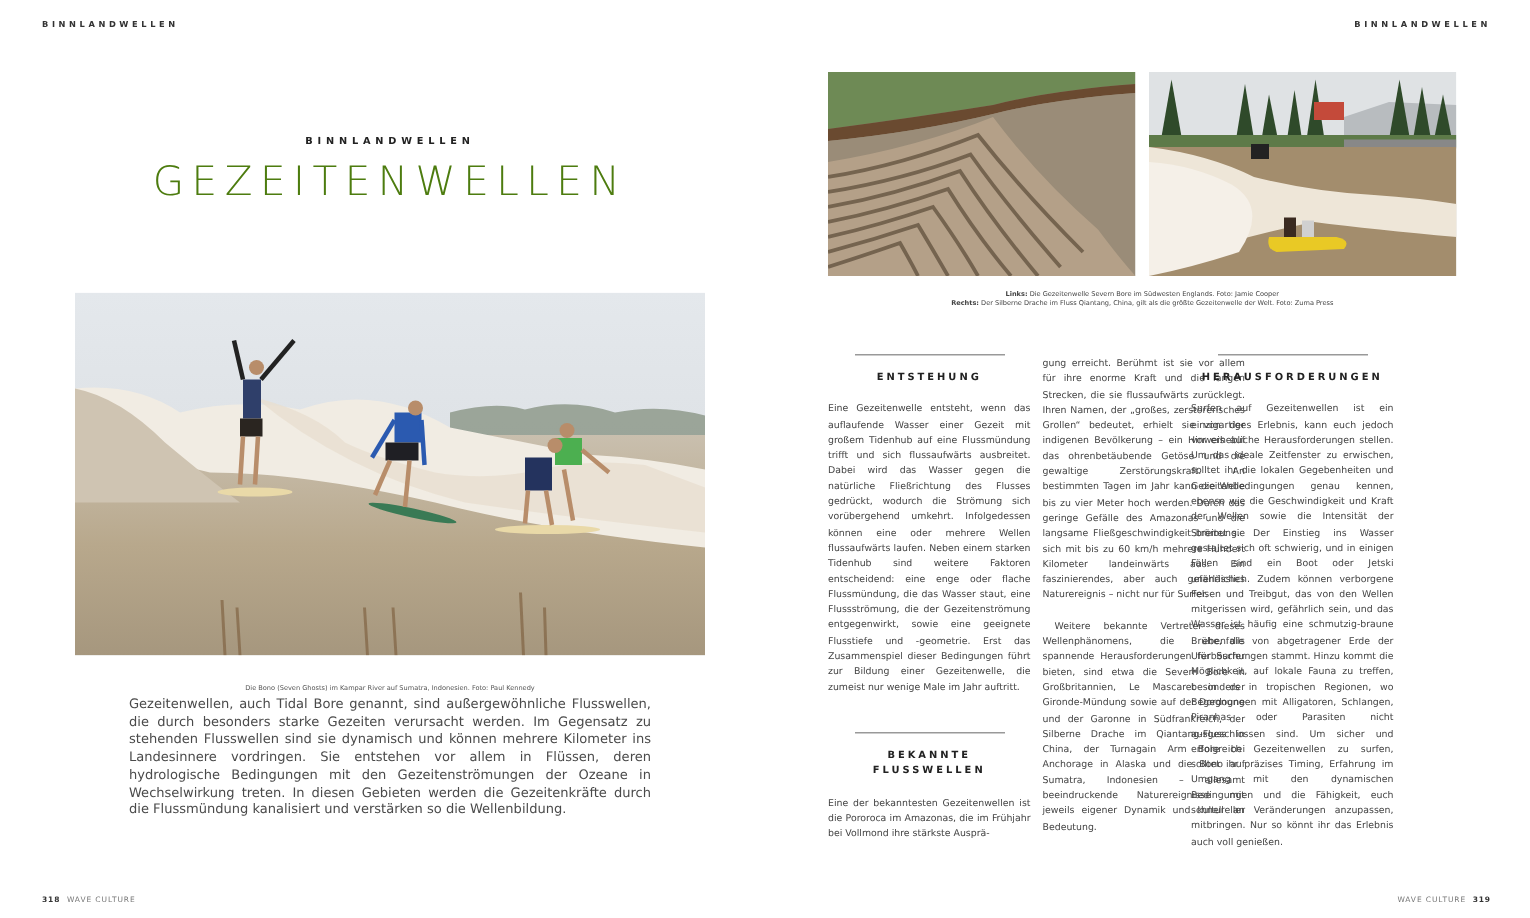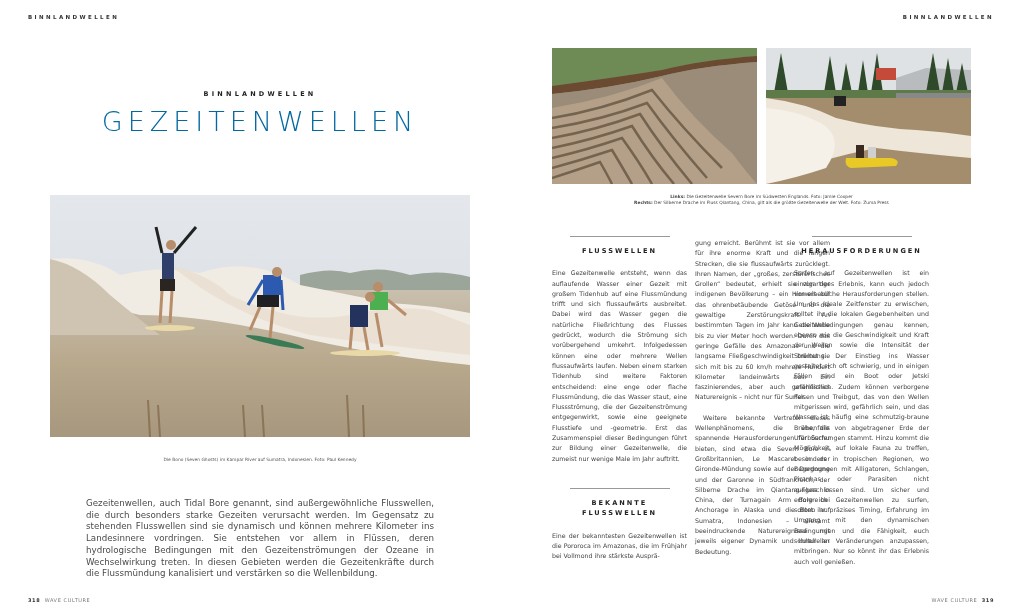--- a/index.html
+++ b/index.html
@@ -1,23 +1,23 @@
 <!DOCTYPE html>
 <html><head>
 <meta charset="utf-8">
 <style>
   html,body{margin:0;padding:0;}
   body{width:1020px;height:612px;background:#fff;position:relative;overflow:hidden;font-family:"DejaVu Sans",sans-serif;color:#333;}
   .abs{position:absolute;}
   .running-head{font-size:5.5px;letter-spacing:2.4px;font-weight:bold;color:#333;top:14px;}
   .kicker{top:90px;left:50px;width:420px;text-align:center;font-size:6.5px;letter-spacing:3.2px;font-weight:bold;color:#222;}
-  .title{top:106px;left:50px;width:420px;text-align:center;font-size:27px;letter-spacing:5px;font-weight:300;color:#0369a1;font-family:"DejaVu Sans",sans-serif;}
+  .title{top:106px;left:50px;width:420px;text-align:center;font-size:27px;letter-spacing:5px;font-weight:300;color:#4d7c0f;font-family:"DejaVu Sans",sans-serif;}
   .photo{overflow:hidden;}
   .caption-small{font-size:4.4px;color:#555;text-align:center;}
-  .lead{top:498px;left:86px;width:348px;font-size:8.7px;line-height:11.7px;color:#4a4a4a;text-align:justify;hyphens:auto;}
+  .lead{top:465px;left:86px;width:348px;font-size:8.7px;line-height:11.7px;color:#4a4a4a;text-align:justify;hyphens:auto;}
   .col{font-size:6.25px;line-height:10.3px;color:#444;text-align:justify;width:135px;}
   .col p{margin:0;}
   .col p.indent{text-indent:8px;}
   .sec-rule{height:1px;background:#999;width:100px;margin:0 auto;}
   .sec-head{font-size:6.6px;letter-spacing:2px;font-weight:bold;color:#222;text-align:center;margin:9px 0 12px 0;}
   .footer{top:597px;font-size:5px;letter-spacing:0.6px;color:#777;}
   .footer b{color:#333;}
 </style>
 </head>
 <body>
@@ -133,21 +133,21 @@
     <rect x="102" y="99" width="8" height="11" fill="#d0d0d0"></rect>
   </svg>
 </div>
 <div class="abs" style="left:552px;top:194px;width:419px;font-size:4.4px;line-height:6px;text-align:center;color:#444;">
   <div><b>Links:</b><span> Die Gezeitenwelle Severn Bore im Südwesten Englands. Foto: Jamie Cooper</span></div>
   <div><b>Rechts:</b><span> Der Silberne Drache im Fluss Qiantang, China, gilt als die größte Gezeitenwelle der Welt. Foto: Zuma Press</span></div>
 </div>
 
 <div class="abs col" style="left:552px;top:236px;">
   <div class="sec-rule"></div>
-  <div class="sec-head">FLUSSWELLEN</div>
+  <div class="sec-head">ENTSTEHUNG</div>
   <p>Eine Gezeitenwelle entsteht, wenn das auflaufende Wasser einer Gezeit mit großem Tidenhub auf eine Flussmündung trifft und sich flussaufwärts ausbreitet. Dabei wird das Wasser gegen die natürliche Fließrichtung des Flusses gedrückt, wodurch die Strömung sich vorübergehend umkehrt. Infolgedessen können eine oder mehrere Wellen flussaufwärts laufen. Neben einem starken Tidenhub sind weitere Faktoren entscheidend: eine enge oder flache Flussmündung, die das Wasser staut, eine Flussströmung, die der Gezeitenströmung entgegenwirkt, sowie eine geeignete Flusstiefe und -geometrie. Erst das Zusammenspiel dieser Bedingungen führt zur Bildung einer Gezeitenwelle, die zumeist nur wenige Male im Jahr auftritt.</p>
 </div>
 <div class="abs col" style="left:552px;top:488px;">
   <div class="sec-rule"></div>
   <div class="sec-head">BEKANNTE FLUSSWELLEN</div>
   <p>Eine der bekanntesten Gezeitenwellen ist die Pororoca im Amazonas, die im Frühjahr bei Vollmond ihre stärkste Ausprä-</p>
 </div>
 
 <div class="abs col" style="left:695px;top:238px;">
   <p>gung erreicht. Berühmt ist sie vor allem für ihre enorme Kraft und die langen Strecken, die sie flussaufwärts zurücklegt. Ihren Namen, der „großes, zerstörerisches Grollen“ bedeutet, erhielt sie von der indigenen Bevölkerung – ein Hinweis auf das ohrenbetäubende Getöse und die gewaltige Zerstörungskraft. An bestimmten Tagen im Jahr kann die Welle bis zu vier Meter hoch werden. Durch das geringe Gefälle des Amazonas und die langsame Fließgeschwindigkeit breitet sie sich mit bis zu 60 km/h mehrere Hundert Kilometer landeinwärts aus. Ein faszinierendes, aber auch gefährliches Naturereignis – nicht nur für Surfer.</p>

